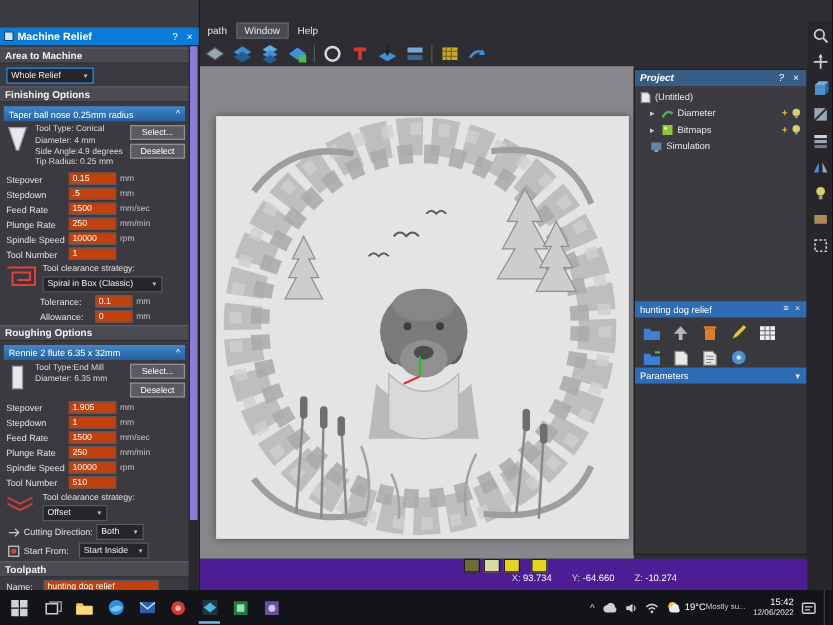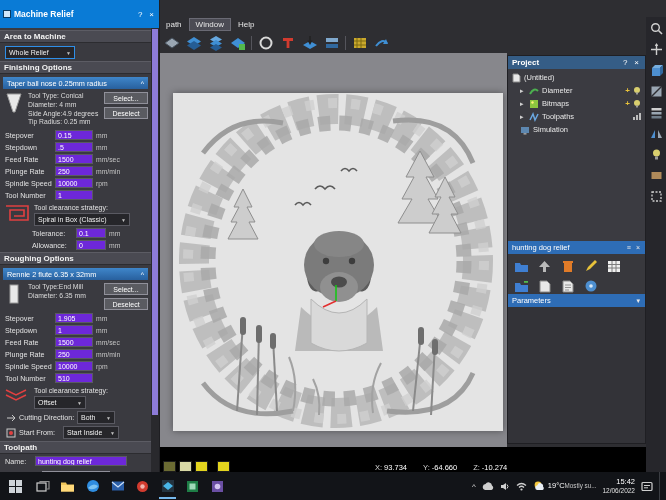--- a/index.html
+++ b/index.html
@@ -13,31 +13,31 @@
   .mitem.active{ background:#4b4b54; outline:1px solid #6a6a74; }
   .toolbar{ position:absolute; left:163px; top:32px; height:21px; display:flex; align-items:center; gap:5px; }
   .tbico{ width:17px; height:17px; display:flex; align-items:center; justify-content:center; }
   .tbsep{ width:1px; height:14px; background:#55555c; }
 
   
   .canvas{ position:absolute; left:160px; top:53px; width:347px; height:394px; background:#87878c; }
   .sheet{ position:absolute; left:13px; top:40px; width:330px; height:338px; background:#e4e4e4; box-shadow:0 0 7px rgba(0,0,0,.4); }
 
   
-  .bstrip{ position:absolute; left:160px; top:447px; width:486px; height:25px; background:#000000; display:flex; align-items:flex-end; }
+  .bstrip{ position:absolute; left:160px; top:447px; width:486px; height:25px; background:#4c1d95; display:flex; align-items:center;flex-direction:column; }
   .swatches{ display:flex; gap:3px; margin-left:3px; }
   .sw{ width:13px; height:11px; border:1px solid #1c1c1c; }
   .sw1{ background:#6b6b33; } .sw2{ background:#d9d9a6; } .sw3{ background:#e3d41e; }
   .sw4{ background:#e3d41e; margin-left:6px; }
   .coords{ display:flex; gap:16px; margin-left:145px; font-size:7.5px; color:#d6d6d6; }
   .coords b{ font-weight:normal; color:#fff; margin-left:2px; }
 
   
   .dialog{ position:absolute; left:0; top:0; width:160px; height:472px; background:#3a3a40; border-right:1px solid #1e1e22; display:flex; flex-direction:column; }
-  .dtitle{ height:28px; background:#0a7bd6; display:flex; align-items:center; padding:0 3px; gap:3px; flex:none; }
+  .dtitle{ height:14px; background:#0a7bd6; display:flex; align-items:center; padding:0 3px; gap:3px; flex:none;margin-top:22px; }
   .dtitle .dico{ width:8px; height:8px; background:#cfe6fa; border:1px solid #083a63; }
   .dtitle .txt{ flex:1; font-size:8.5px; font-weight:bold; color:#fff; }
   .wbtn{ font-size:8px; color:#fff; padding:0 2px; }
   .dbody{ position:relative; flex:1; padding-right:8px; overflow:hidden; }
   .vscroll{ position:absolute; right:0; top:0; bottom:0; width:8px; background:#29292d; }
   .vthumb{ position:absolute; left:1px; right:1px; top:1px; height:87%; background:#8d7bd8; }
   .sec{ height:13px; background:#4a4a52; border-top:1px solid #5c5c64; border-bottom:1px solid #2c2c30; color:#f2f2f2;
         font-size:8px; font-weight:bold; display:flex; align-items:center; padding:0 4px; margin-top:2px; }
   .combo{ height:13px; background:#26262a; border:1px solid #5a5a62; color:#efefef; font-size:7px; display:flex; align-items:center; padding:0 3px; }
   .combo .arr{ margin-left:auto; font-size:5px; color:#c0c0c0; padding-left:3px; }
@@ -45,34 +45,34 @@
   .area-combo{ width:70px; margin:3px 0 2px 5px; }
   .toolhdr{ height:12px; margin:3px 3px 0 3px; background:linear-gradient(#3f86ca,#28609e); color:#fff; font-size:7.3px; display:flex; align-items:center; padding:0 4px; }
   .toolhdr .arr{ margin-left:auto; font-size:7px; }
   .toolinfo{ display:flex; gap:4px; padding:3px 3px 1px 4px; align-items:flex-start; }
   .toolinfo .lines{ flex:1; font-size:6.8px; color:#dcdcdc; line-height:1.3; }
   .btncol{ display:flex; flex-direction:column; gap:3px; }
   .sbtn{ width:44px; height:12px; background:#5a5b61; border:1px solid #90909a; color:#fff; font-size:7px; display:flex; align-items:center; justify-content:center; }
   .frow{ display:flex; align-items:center; margin:2px 0 0 5px; font-size:7.2px; color:#e2e2e2; }
   .lbl{ width:50px; }
   .lbl2{ width:44px; }
-  input.val{ width:38px; height:10px; background:#6d28d9; border:1px solid #5a5a62; color:#fff; font-size:7px; padding:0 2px; font-family:inherit; }
+  input.val{ width:38px; height:10px; background:#c2410c; border:1px solid #5a5a62; color:#fff; font-size:7px; padding:0 2px; font-family:inherit; }
   input.w30{ width:30px; } input.w92{ width:92px; }
   .unit{ width:28px; margin-left:3px; font-size:6.8px; color:#c4c4c4; }
   .clr{ display:flex; gap:4px; padding:4px 3px 0 4px; align-items:flex-start; }
   .clr .col{ flex:1; }
   .clr .cl-lbl{ font-size:7px; color:#e0e0e0; margin-bottom:2px; }
   .clr .combo{ width:96px; }
   .indent{ margin-left:32px; }
   .mini-ico{ width:12px; display:flex; justify-content:center; margin-right:2px; }
   .calcbtn{ width:68px; height:17px; margin:5px 0 0 42px; background:#5a5b61; border:1px solid #90909a; color:#fff; font-size:7.2px; display:flex; align-items:center; justify-content:center; }
 
   
   .project{ position:absolute; left:507px; top:55px; width:139px; height:389px; background:#38383d; border:1px solid #1f1f23; display:flex; flex-direction:column; }
-  .ptitle{ height:13px; background:#355d86; display:flex; align-items:center; padding:0 4px; gap:3px; flex:none; }
+  .ptitle{ height:13px; background:#355d86; display:flex; align-items:center; padding:0 4px; gap:3px; flex:none;font-style:italic; }
   .ptitle .txt{ flex:1; font-size:8px; font-weight:bold; color:#fff; }
   .ptree{ height:172px; background:#3b3b41; padding-top:2px; flex:none; }
   .trow{ display:flex; align-items:center; height:13px; padding:0 4px; font-size:7.5px; color:#e8e8e8; gap:3px; }
   .trow .texp{ font-size:7px; color:#cfcfcf; width:6px; }
   .trow .sp{ flex:1; }
   .plus{ color:#e8c23a; font-size:8px; font-weight:bold; }
   .bluebar{ height:13px; background:#2e6db6; display:flex; align-items:center; padding:0 4px; gap:3px; flex:none; }
   .bluebar .txt{ flex:1; font-size:7.5px; color:#fff; }
   .bluebar .bico{ font-size:7px; color:#e8e8e8; padding:0 1px; }
   .iconrow{ display:flex; gap:6px; padding:4px 5px 0 5px; flex:none; }
@@ -479,33 +479,20 @@
           </svg>
         <span>Bitmaps</span>
         <span class="sp"></span>
         <span class="plus">+</span>
         <svg width="8" height="9">
             <circle cx="4" cy="4" r="3" fill="#d9cf6e"></circle>
             <rect x="3" y="6.5" width="2" height="2" fill="#9a9a9a"></rect>
           </svg>
       </div>
       <div class="trow" style="padding-left:12px">
-        <span class="texp">▸</span>
-        <svg width="10" height="10">
-            <path d="M1 8 L4 2 L6 8 L9 2" fill="none" stroke="#6aa7e0" stroke-width="1.5"></path>
-          </svg>
-        <span>Toolpaths</span>
-        <span class="sp"></span>
-        <svg width="9" height="9">
-            <rect x="1" y="5" width="2" height="3" fill="#bdbdbd"></rect>
-            <rect x="4" y="3" width="2" height="5" fill="#bdbdbd"></rect>
-            <rect x="7" y="1" width="2" height="7" fill="#bdbdbd"></rect>
-          </svg>
-      </div>
-      <div class="trow" style="padding-left:12px">
         <svg width="10" height="10">
             <rect x="1" y="2" width="8" height="6" fill="#5d87b0"></rect>
             <rect x="3.5" y="8" width="3" height="1.6" fill="#9a9a9a"></rect>
           </svg>
         <span>Simulation</span>
       </div>
     </div>
 
     <div class="bluebar">
       <span class="txt">hunting dog relief</span>

